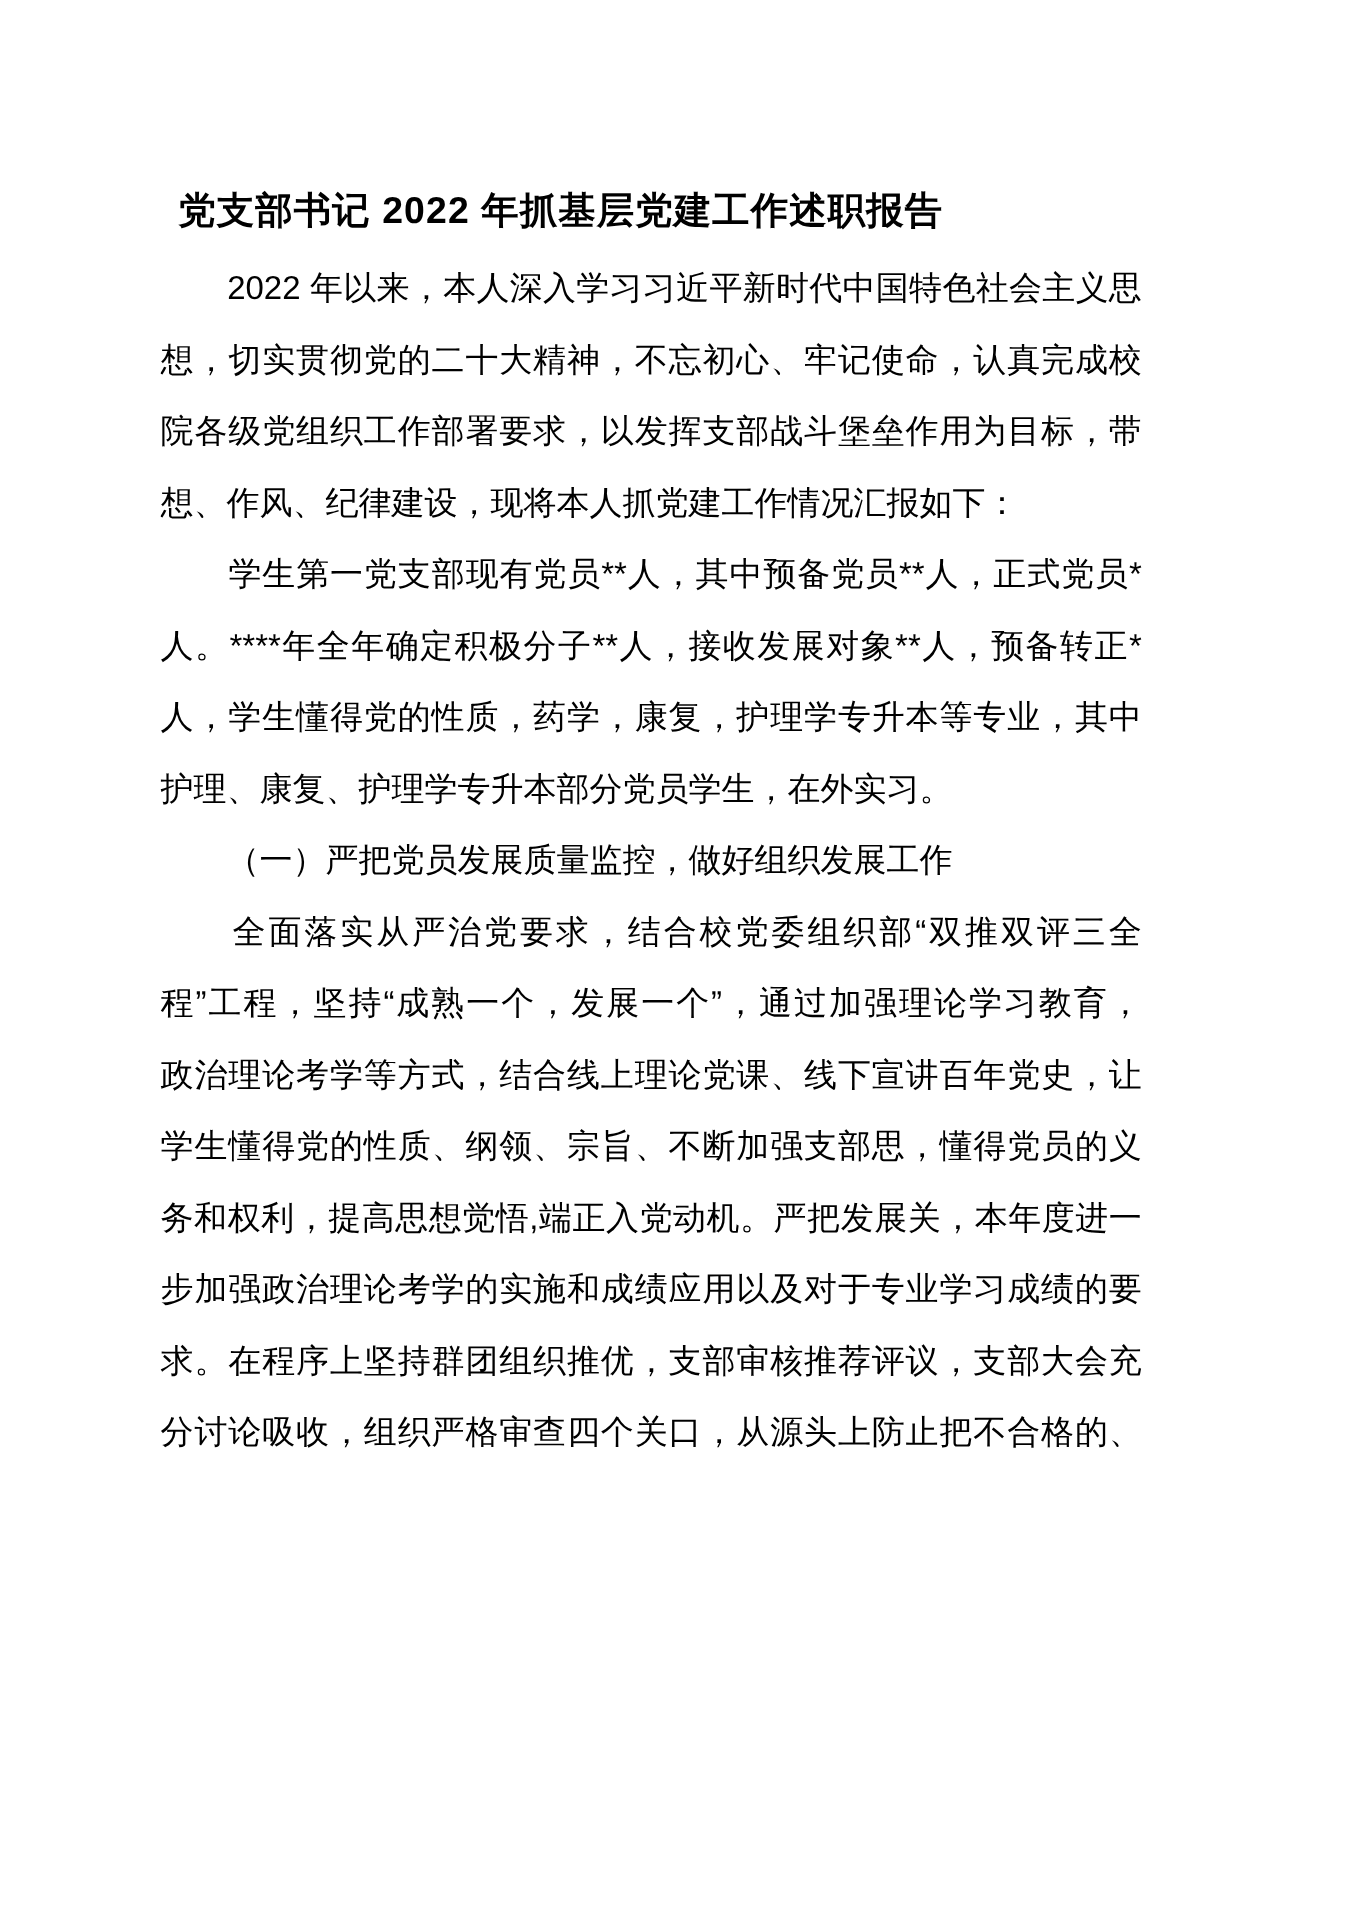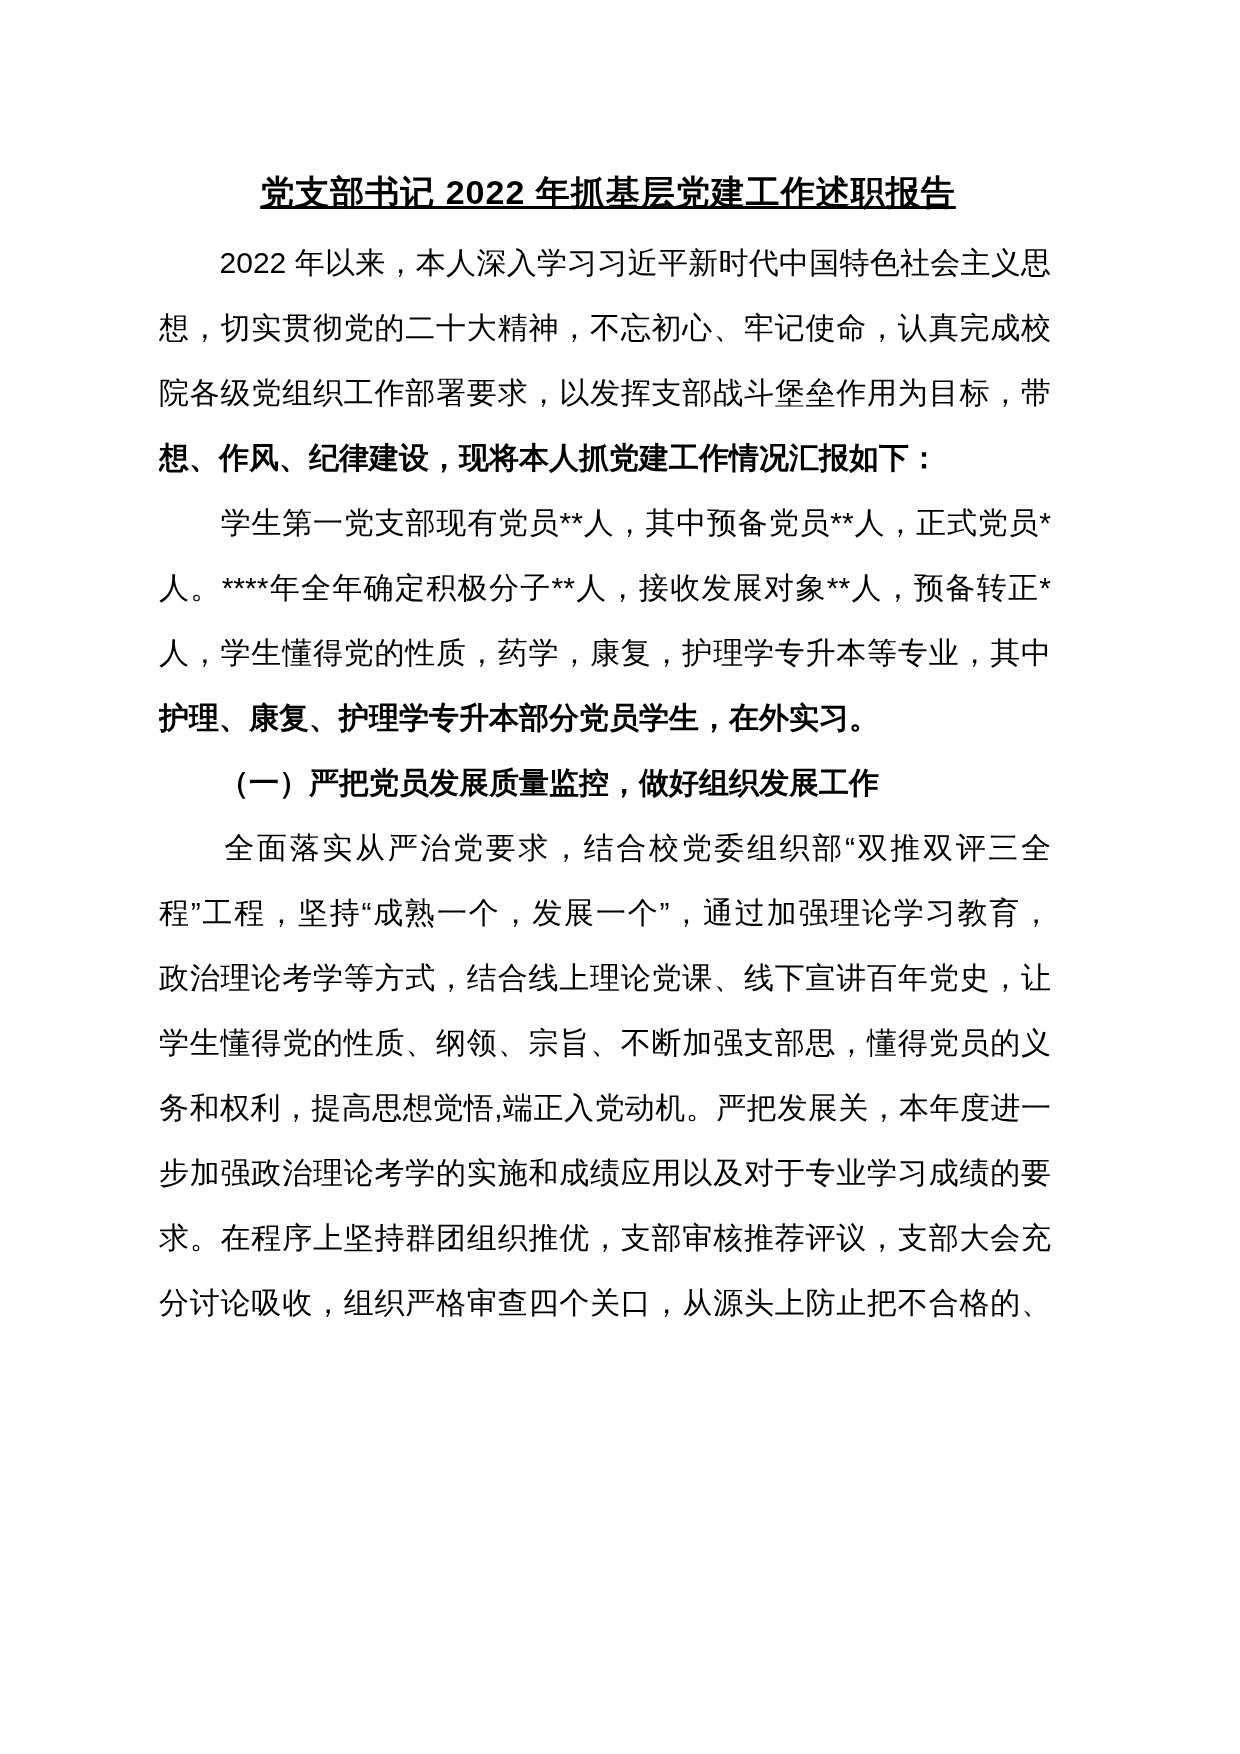--- a/index.html
+++ b/index.html
@@ -18,46 +18,44 @@
   }
   .doc-title {
     position: absolute;
     left: 162px;
     top: 156px;
     width: 892px;
     margin: 0;
     font-size: 34px;
     line-height: 72px;
     font-weight: 800;
-    text-align: center;
+    text-align: left;
     white-space: nowrap;
     letter-spacing: 1px;
-    text-decoration: underline;
   }
   .doc-body {
     position: absolute;
-    left: 159px;
+    left: 146px;
     top: 230px;
     width: 892px;
   }
   .line {
     height: 65px;
     line-height: 65px;
     font-size: 30px;
     overflow: hidden;
     white-space: normal;
   }
   .line.j {
     text-align: justify;
     text-align-last: justify;
   }
   .line.l {
     text-align: left;
     text-align-last: left;
-    font-weight: bold;
   }
 </style>
 </head>
 <body>
 
 <div class="page">
   <h1 class="doc-title">党支部书记 2022 年抓基层党建工作述职报告</h1>
   <div class="doc-body">
       <div class="line j">　　2022 年以来，本人深入学习习近平新时代中国特色社会主义思</div>
       <div class="line j">想，切实贯彻党的二十大精神，不忘初心、牢记使命，认真完成校</div>

